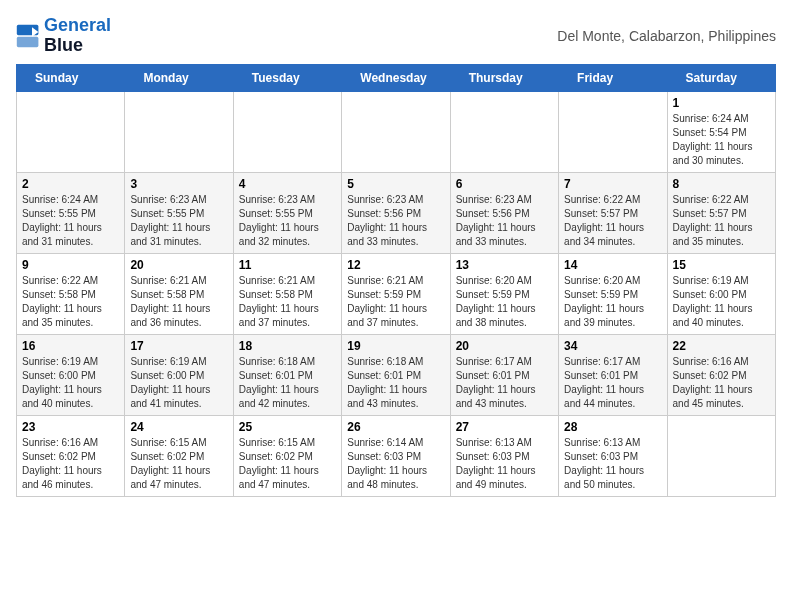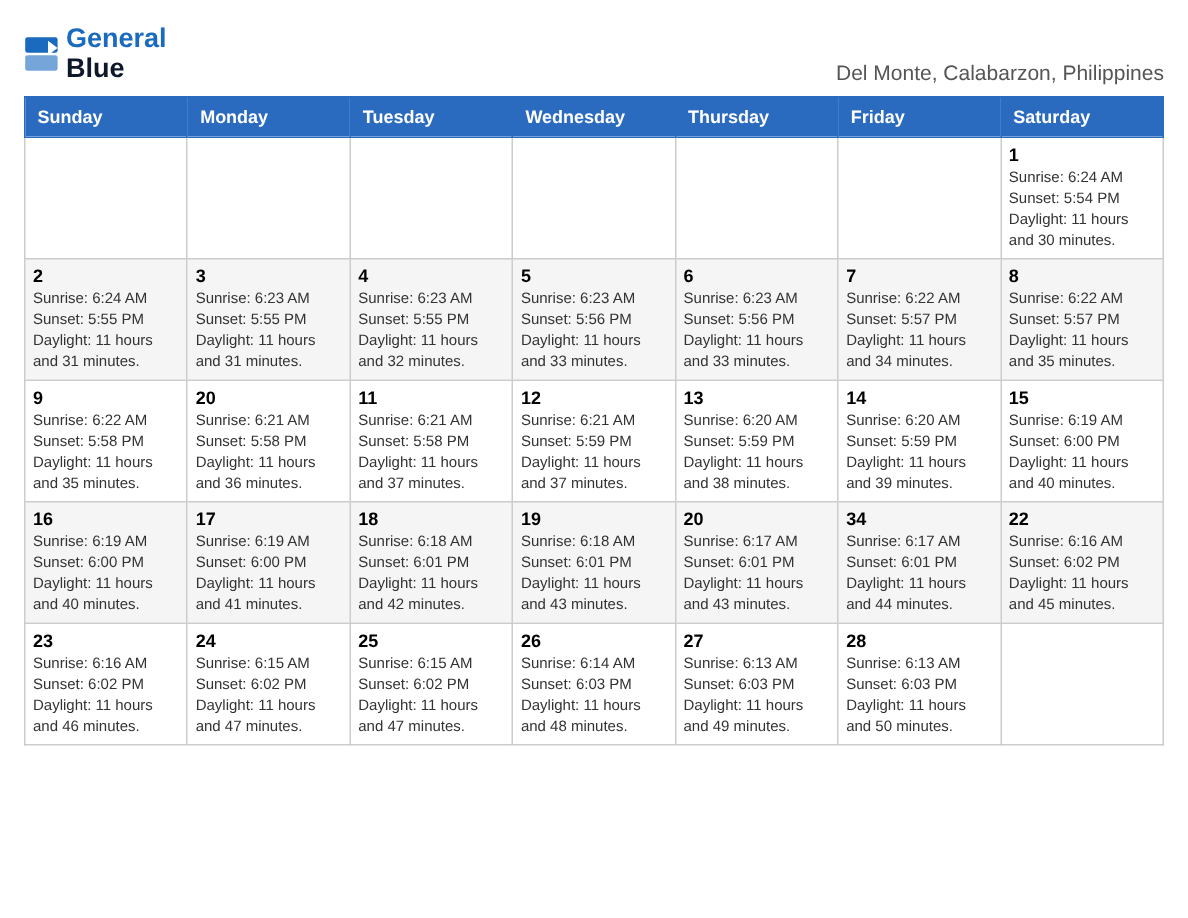--- a/index.html
+++ b/index.html
@@ -6,21 +6,21 @@
     body {
       font-family: Arial, sans-serif;
       background: #fff;
       width: 792px;
       min-height: 612px;
       padding: 16px;
     }
     .header {
       display: flex;
       justify-content: space-between;
-      align-items: flex-end;
+      align-items: center;
       margin-bottom: 8px;
     }
     .logo {
       display: flex;
       align-items: center;
       gap: 4px;
     }
     .logo-text {
       font-size: 18px;
       font-weight: bold;
@@ -47,21 +47,21 @@
       color: #555;
     }
     table {
       width: 100%;
       border-collapse: collapse;
       font-size: 11px;
     }
     thead th {
       background-color: #2a6bbf;
       color: #fff;
-      padding: 6px 8px;
+      padding: 6px 18px;
       text-align: left;
       font-size: 12px;
       font-weight: bold;
       border: 1px solid #2a6bbf;
     }
     td {
       border: 1px solid #ccc;
       padding: 4px 5px;
       vertical-align: top;
       width: 14.28%;

